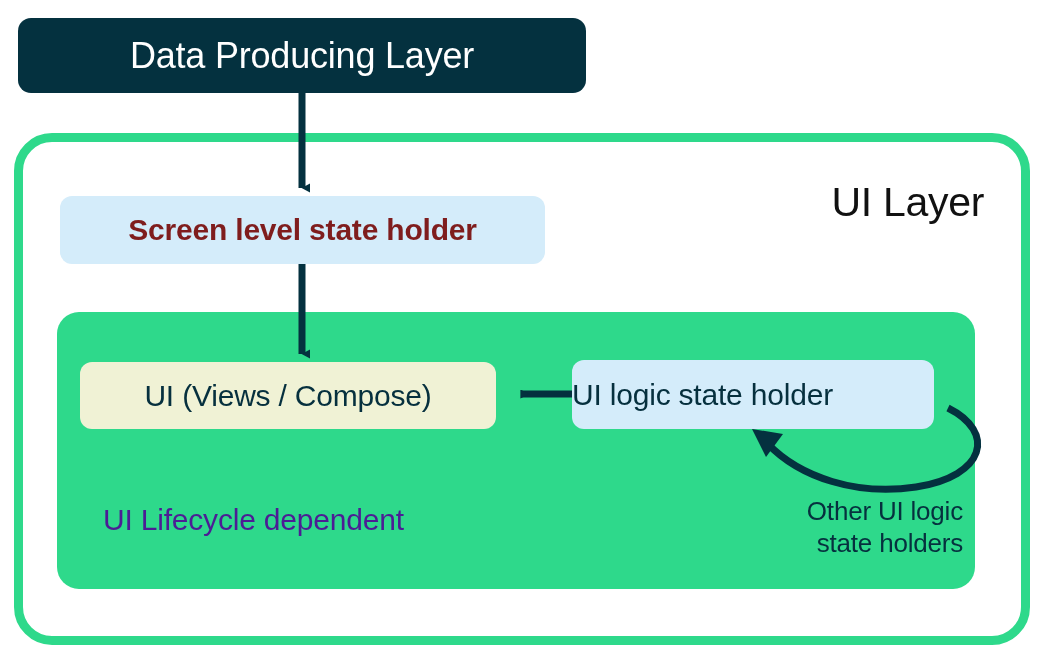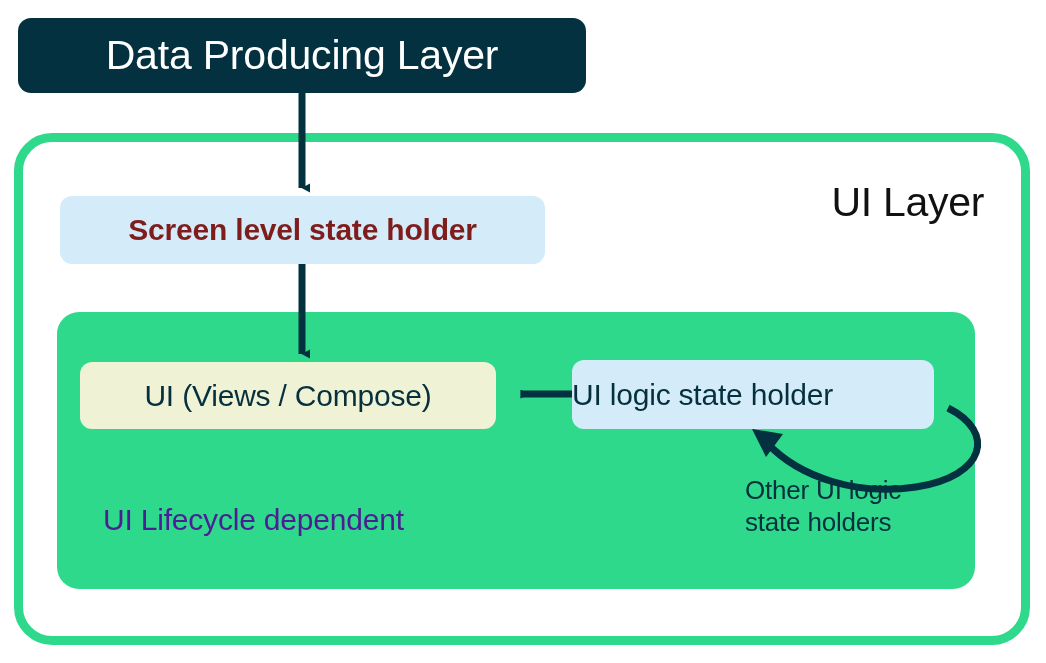--- a/index.html
+++ b/index.html
@@ -43,21 +43,21 @@
     left: 18px;
     top: 18px;
     width: 568px;
     height: 75px;
     background: #04313f;
     border-radius: 13px;
     justify-content: center;
   }
   #data-producing-layer .node-label {
     color: #ffffff;
-    font-size: 41px;
+    font-size: 36px;
     letter-spacing: -0.2px;
   }
 
   
   #ui-layer-container {
     position: absolute;
     left: 14px;
     top: 133px;
     width: 1016px;
     height: 512px;
@@ -144,23 +144,23 @@
   #ui-logic-state-holder .node-label {
     color: #06303e;
     font-size: 30px;
     letter-spacing: -0.2px;
   }
 
   
   #other-state-holders-caption {
     position: absolute;
     left: 745px;
-    top: 475px;
+    top: 496px;
     width: 218px;
-    text-align: left;
+    text-align: right;
     color: #06303e;
     font-size: 26px;
     line-height: 1.22;
     letter-spacing: -0.2px;
   }
 
   
   #arrow-layer {
     position: absolute;
     left: 0;

